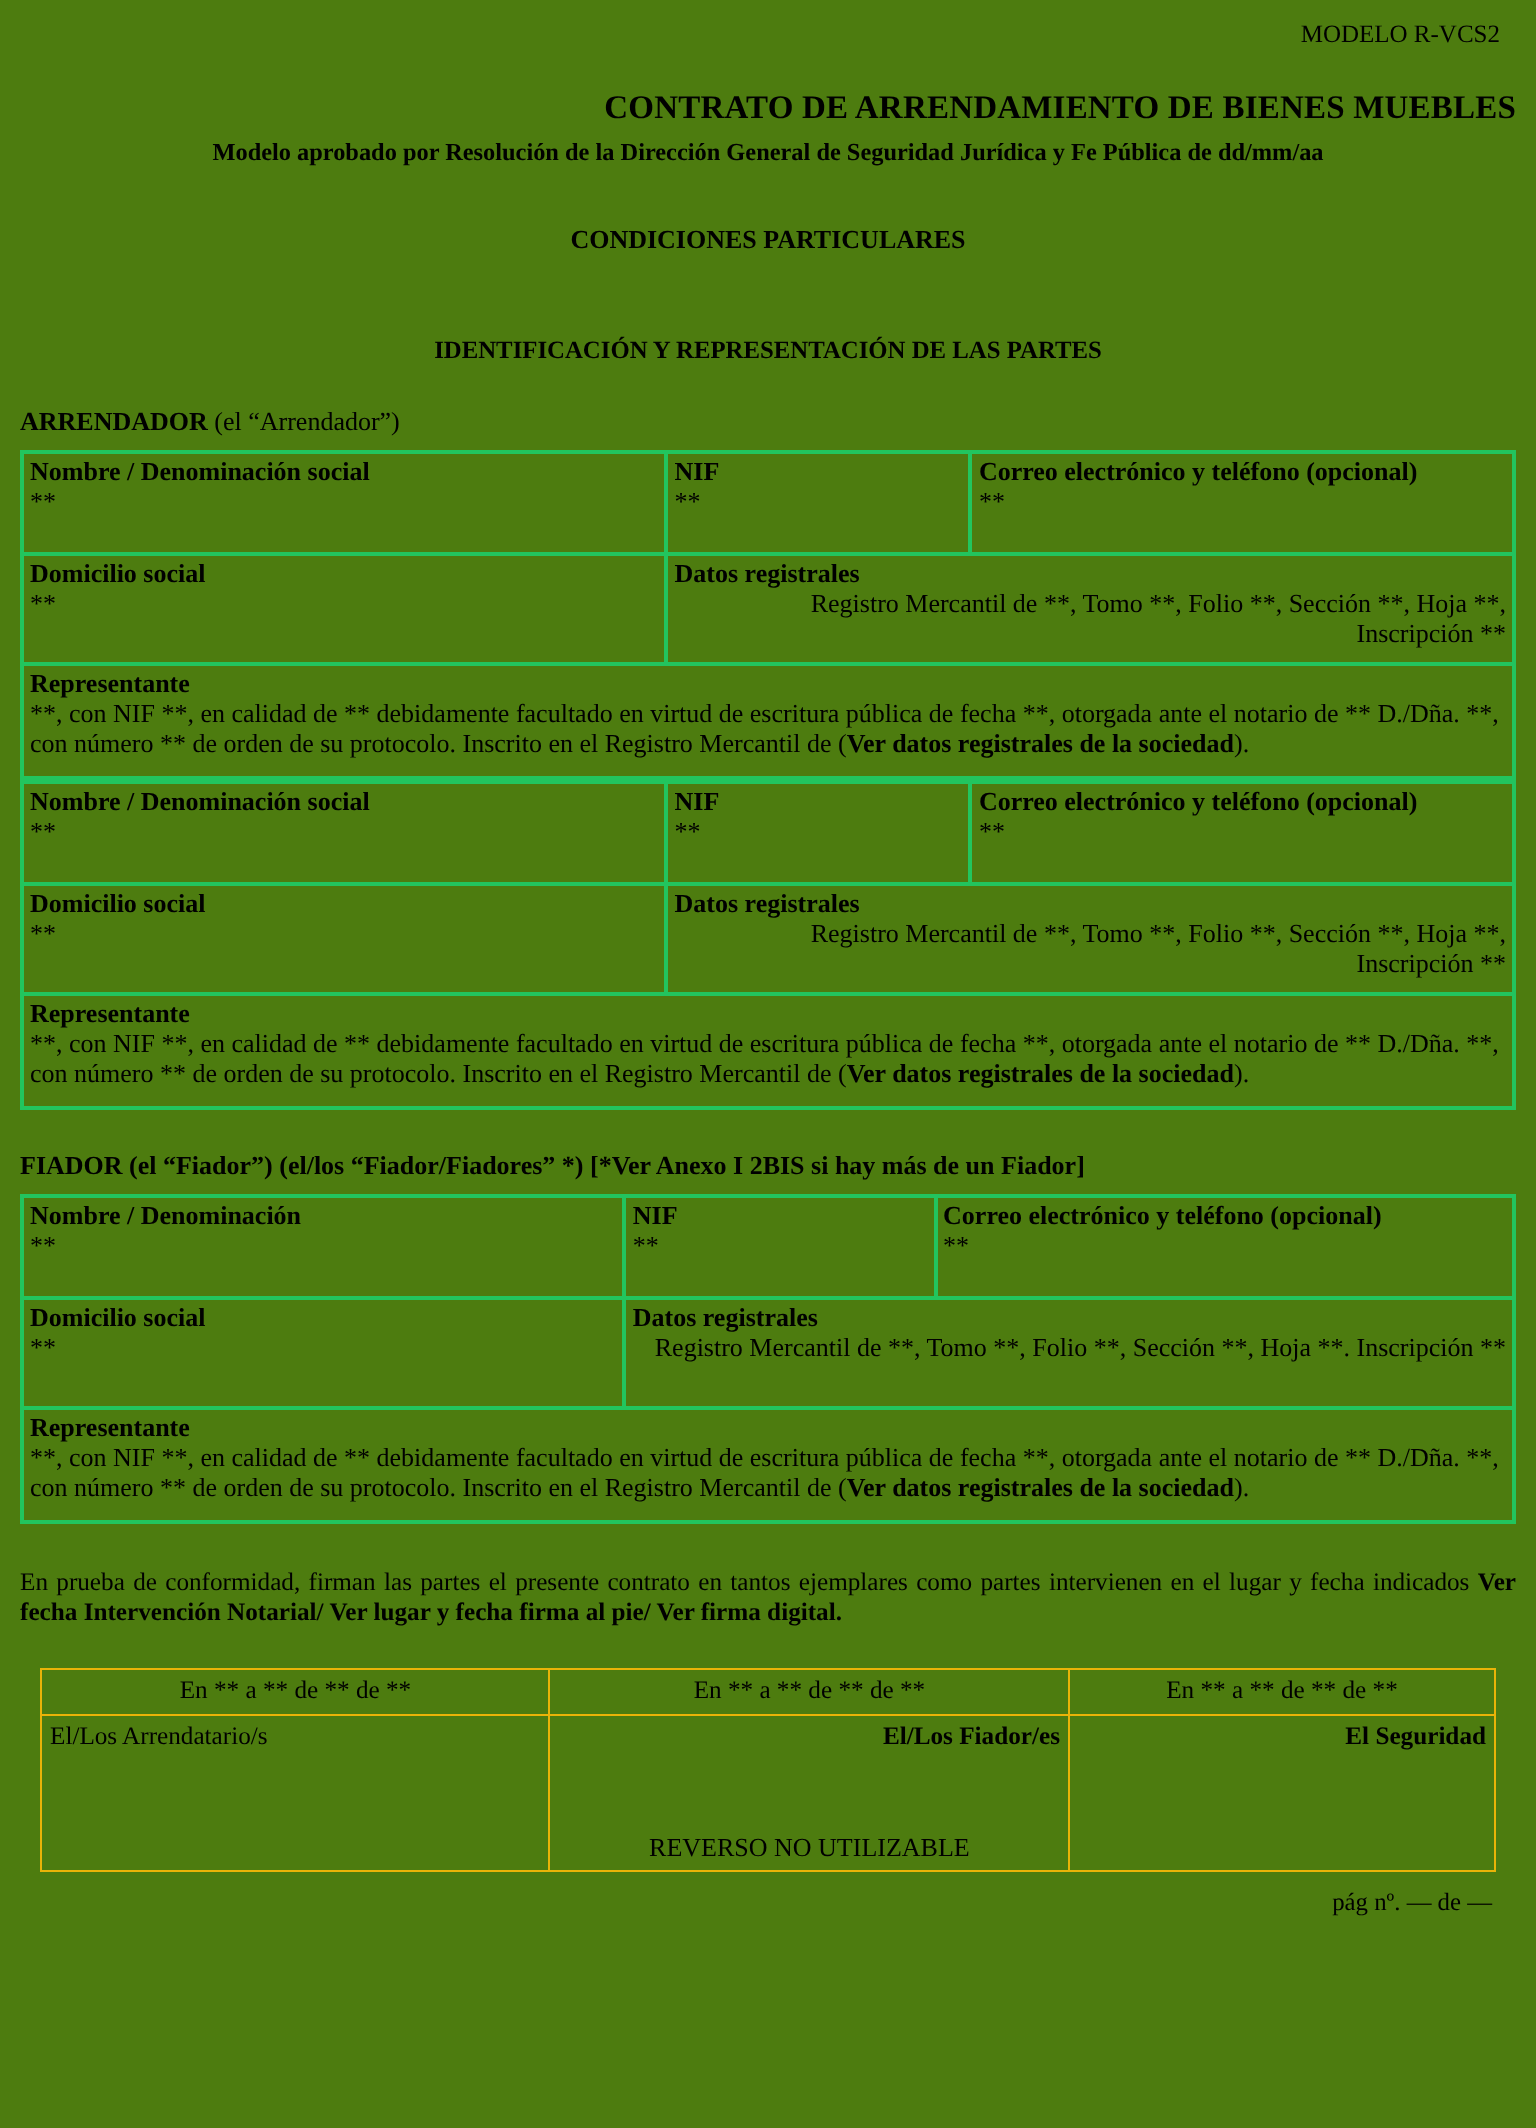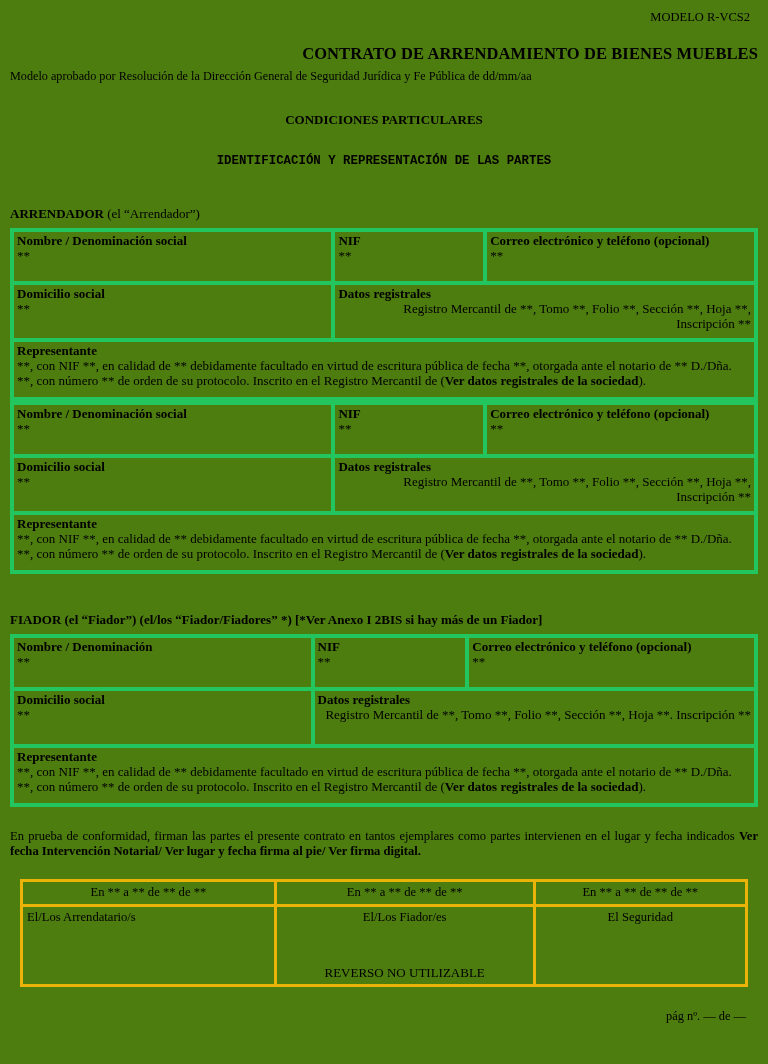--- a/index.html
+++ b/index.html
@@ -33,58 +33,57 @@
 
   
   .title-main {
     text-align: right;
     font-weight: bold;
     font-size: 16.5px;
     margin-top: 18px;
     letter-spacing: .1px;
   }
   .title-sub {
-    text-align: left;
-    font-weight: normal;
+    text-align: center;
+    font-weight: bold;
     font-size: 12.2px;
     margin-top: 5px;
   }
   .title-section {
     text-align: center;
     font-weight: bold;
     font-size: 13px;
     margin-top: 28px;
   }
   .title-parties {
     text-align: center;
     font-weight: bold;
     font-size: 12.4px;
-    margin-top: 26px;
-    font-family: Liberation Mono, monospace;
+    margin-top: 40px;
   }
 
   
   .party-head {
     font-size: 13px;
     font-weight: bold;
-    margin-top: 38px;
+    margin-top: 20px;
     margin-bottom: 6px;
   }
   .party-head .plain { font-weight: normal; }
   .party-head.tight { margin-top: 8px; margin-bottom: 2px; }
 
   
   table.party {
     border-collapse: collapse;
     width: 100%;
     table-layout: fixed;
     font-size: 13px;
   }
   table.party td {
-    border: 4px solid #22c55e;
+    border: 2px solid #22c55e;
     vertical-align: top;
     padding: 1px 3px 2px 3px;
     line-height: 1.17;
   }
   .lbl { font-weight: bold; display: block; }
   .val { display: block; }
   .spacer-sm { height: 14px; }
   .spacer-xs { height: 7px; }
   .reg-line { display: block; font-weight: normal; text-align: right; }
 
@@ -103,33 +102,33 @@
 
   
   .sig-wrap { margin-top: 20px; padding: 0 10px; }
   table.sig {
     border-collapse: collapse;
     width: 100%;
     table-layout: fixed;
     font-size: 12.6px;
   }
   table.sig td {
-    border: 3px solid #eab308;
+    border: 1px solid #eab308;
     padding: 3px 4px;
     vertical-align: top;
   }
   table.sig td.head { text-align: center; height: 16px; }
   table.sig td.body { height: 62px; }
-  .sig-center { text-align: center; }
+  .sig-center { text-align: right; font-weight: bold; }
   .sig-left { text-align: left; }
   .reverso { text-align: center; margin-top: 40px; font-size: 13px; font-family: Liberation Serif, serif; }
 
   
   .footer {
-    margin-top: 22px;
+    margin-top: 8px;
     text-align: right;
     font-size: 12.4px;
     padding-right: 12px;
   }
 </style>
 </head>
 <body>
 
 <div class="page">
 

